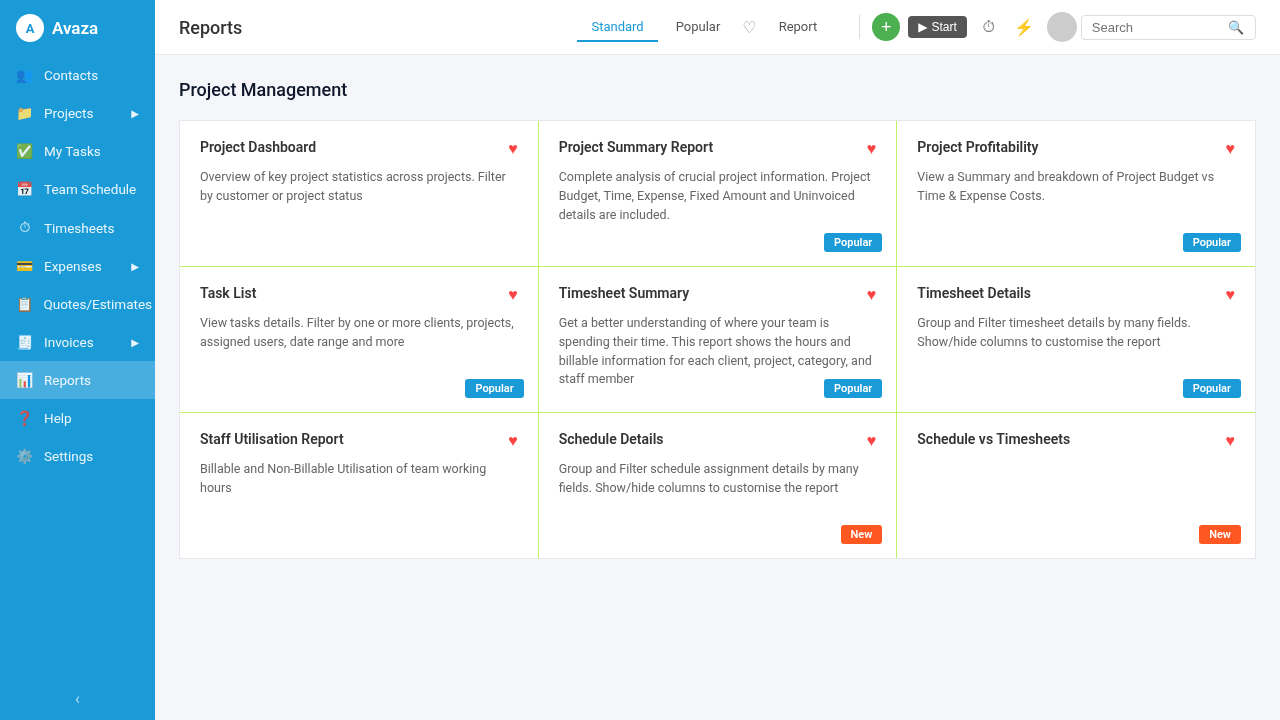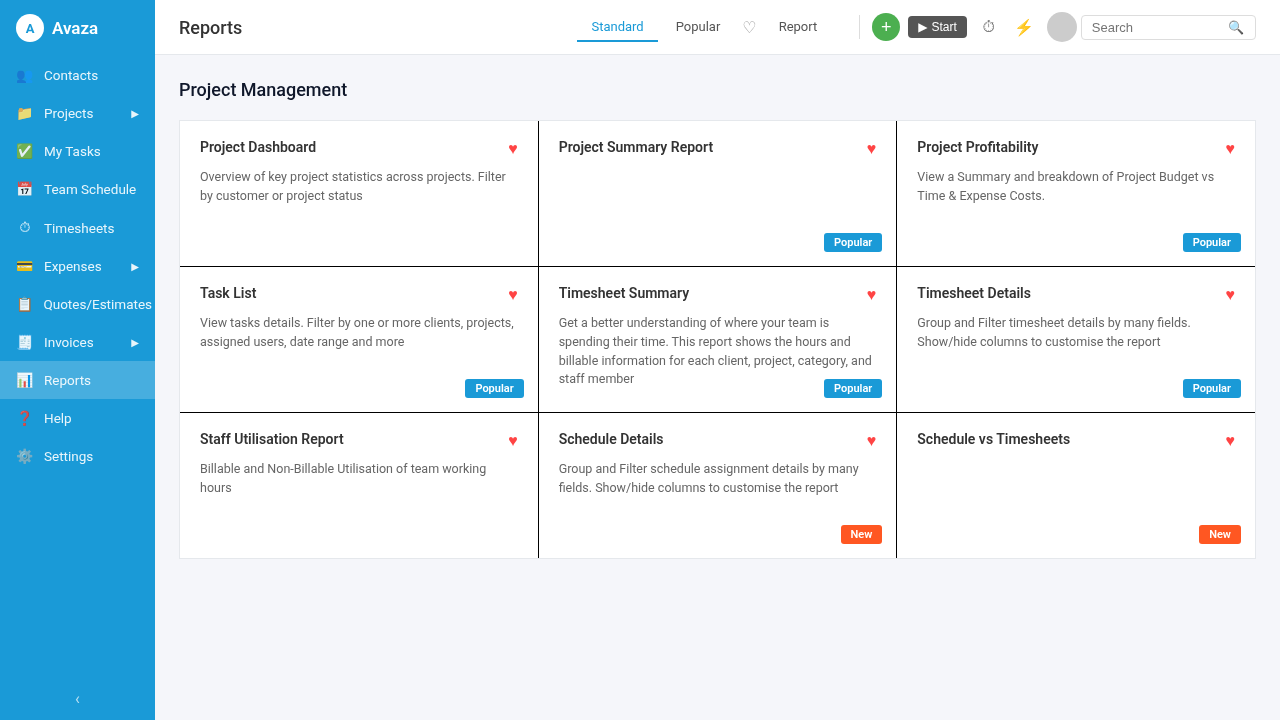--- a/index.html
+++ b/index.html
@@ -196,21 +196,21 @@
       font-weight: 500;
       color: #0f172a;
       margin-bottom: 20px;
     }
 
     
     .cards-grid {
       display: grid;
       grid-template-columns: repeat(3, 1fr);
       gap: 1px;
-      background: #000000;
+      background: #bef264;
       border: 1px solid #e5e8ec;
     }
     .card {
       background: white;
       padding: 18px 20px 20px;
       position: relative;
       min-height: 145px;
       cursor: pointer;
     }
     .card-header {
@@ -355,20 +355,21 @@
       <span class="card-heart">♥</span>
     </div>
     <p class="card-desc">Overview of key project statistics across projects. Filter by customer or project status</p>
 
   </div>
         <div class="card">
     <div class="card-header">
       <span class="card-title">Project Summary Report</span>
       <span class="card-heart">♥</span>
     </div>
+    <p class="card-desc">Complete analysis of crucial project information. Project Budget, Time, Expense, Fixed Amount and Uninvoiced details are included.</p>
     <span class="card-badge badge-popular">Popular</span>
   </div>
         <div class="card">
     <div class="card-header">
       <span class="card-title">Project Profitability</span>
       <span class="card-heart">♥</span>
     </div>
     <p class="card-desc">View a Summary and breakdown of Project Budget vs Time &amp; Expense Costs.</p>
     <span class="card-badge badge-popular">Popular</span>
   </div>

